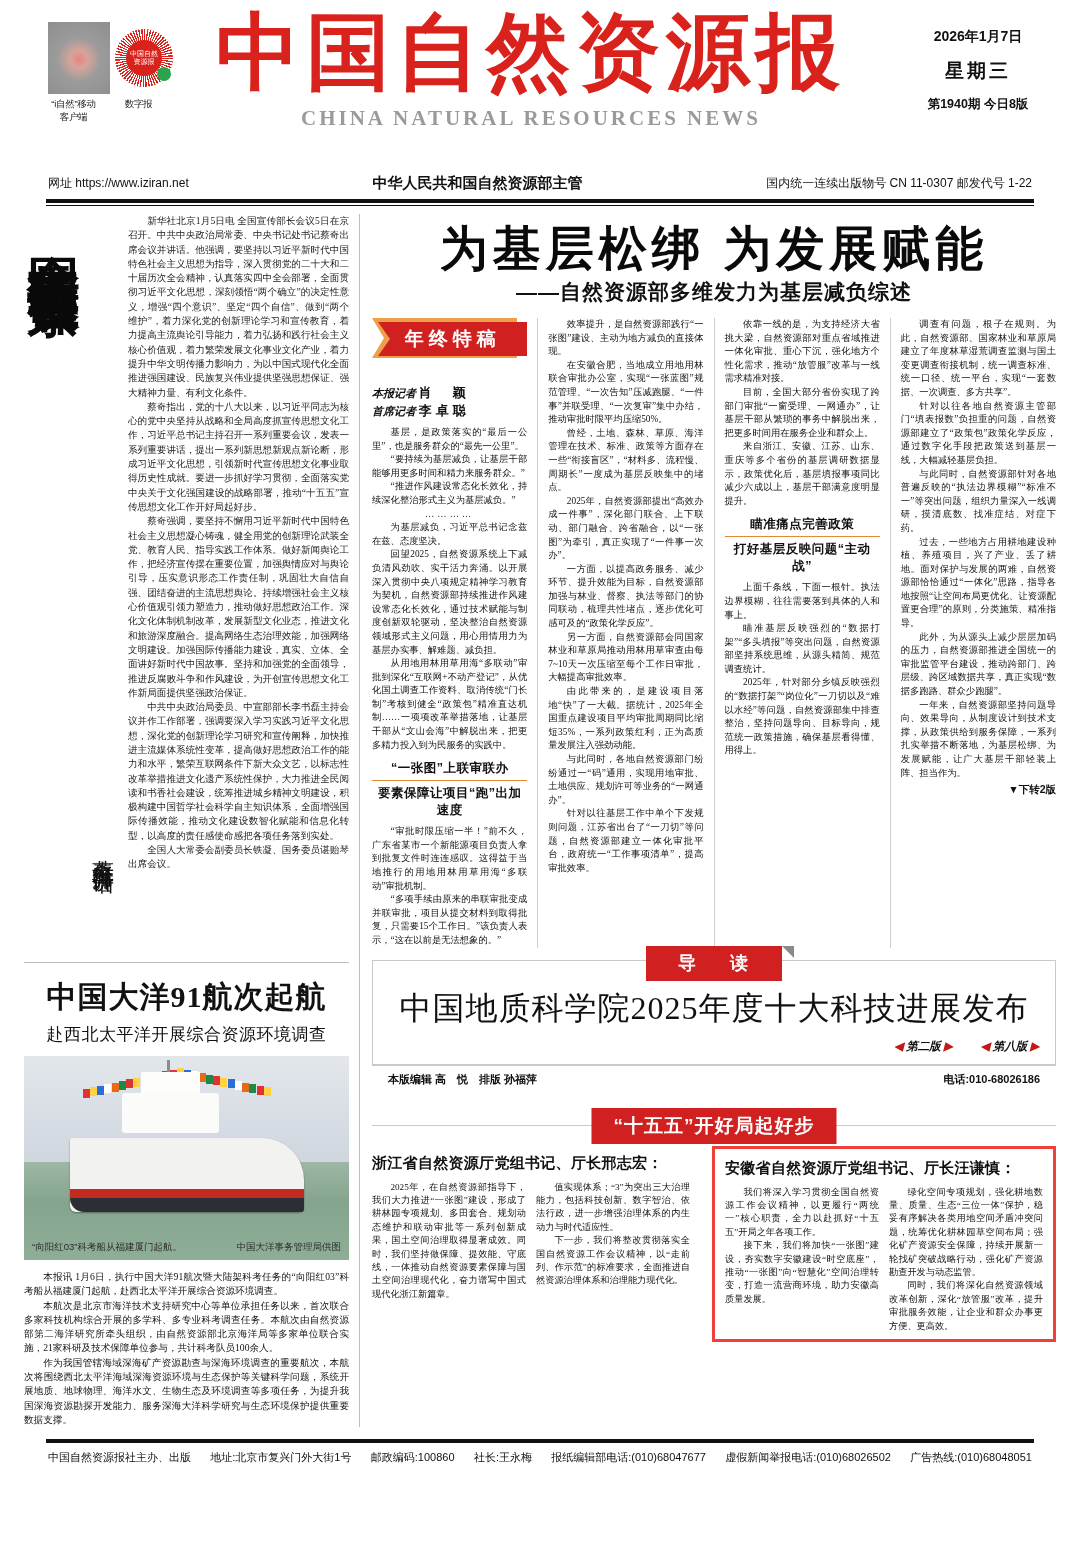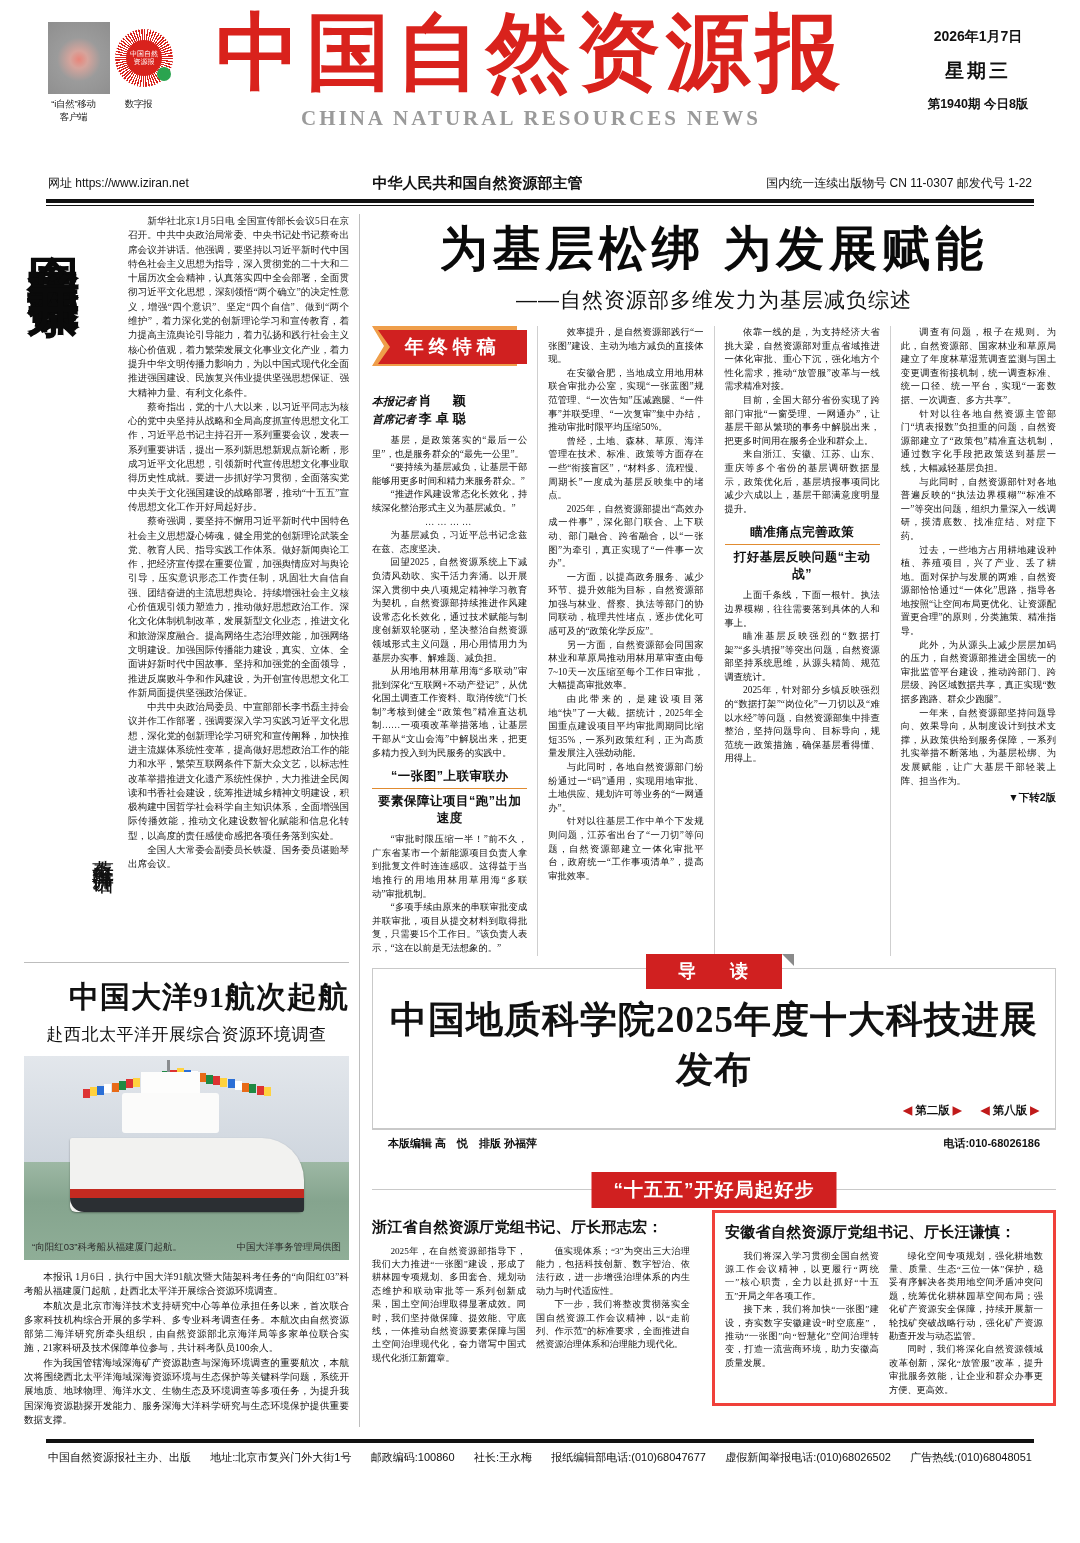--- a/index.html
+++ b/index.html
@@ -63,21 +63,21 @@
     letter-spacing: 2px; align-self: flex-end; margin-bottom: 96px; margin-left: 4px;
     font-family: "Liberation Serif", serif; color: #111; }
   .vcol-text { flex: 1; padding-left: 10px; }
 
   .lead-para { font-size: 9.6px; line-height: 14.3px; text-align: justify; color: #1a1a1a;
     font-family: "Liberation Serif", serif; }
   .lead-para p { margin: 0; text-indent: 2em; }
 
   
   .ocean-rule { border-top: 1px solid #bdbdbd; margin: 10px 0 0 0; }
-  .ocean-h1 { text-align: right; font-size: 30px; font-weight: bold; letter-spacing: 1px;
+  .ocean-h1 { text-align: center; font-size: 30px; font-weight: bold; letter-spacing: 1px;
     margin-top: 14px; font-family: "Liberation Serif", serif; }
   .ocean-h2 { text-align: center; font-size: 17px; margin-top: 5px; letter-spacing: 0.5px;
     font-family: "Liberation Sans", sans-serif; }
   .ship-photo { margin-top: 10px; width: 100%; height: 204px; position: relative; overflow: hidden;
     background: linear-gradient(#d9dde4 0%, #c9d2dc 38%, #8fae9a 54%, #7c9a86 72%, #6f8d7c 100%); }
   .sky-haze { position: absolute; inset: 0 0 48% 0; background: linear-gradient(#e3e7ec, #cfd6de); }
   .sea { position: absolute; left: 0; right: 0; top: 52%; bottom: 0;
     background: linear-gradient(#9db8a4, #85a48e 40%, #8fae97 100%); }
   .hull { position: absolute; left: 14%; top: 40%; width: 72%; height: 74px; background: #f2f2f0;
     border-radius: 2px 42px 6px 6px; box-shadow: 0 1px 2px rgba(0,0,0,.35); }
@@ -93,22 +93,22 @@
     justify-content: space-between; font-size: 9.5px; color: #2b2b2b;
     font-family: "Liberation Sans", sans-serif; }
   .ocean-body { font-size: 9.6px; line-height: 14.3px; text-align: justify; margin-top: 10px;
     font-family: "Liberation Serif", serif; }
   .ocean-body p { margin: 0; text-indent: 2em; }
 
   
   .main-head { text-align: center; padding: 6px 0 0 0; }
   .main-h1 { font-size: 48px; font-weight: bold; letter-spacing: 5px; line-height: 58px;
     font-family: "Liberation Sans", sans-serif; color: #0a0a0a; }
-  .main-h2 { font-size: 21px; margin-top: 8px; letter-spacing: 1px;
-    font-family: "Liberation Sans", sans-serif; }
+  .main-h2 { font-size: 21px; letter-spacing: 1px;
+    font-family: "Liberation Sans", sans-serif; font-weight: bold; }
 
   .art-grid { display: flex; gap: 10px; margin-top: 12px; }
   .art-col { flex: 1; }
   .col-sep { width: 1px; background: #cfcfcf; }
 
   .ribbon { position: relative; height: 56px; margin-bottom: 10px; }
   .ribbon-bg { position: absolute; left: 0; top: 0; right: 10px; height: 40px; background: #ef9e4a;
     clip-path: polygon(0 0, 100% 0, 100% 100%, 0 100%, 12px 50%); }
   .ribbon-fg { position: absolute; left: 6px; top: 4px; right: 0px; height: 34px; background: #d02020;
     clip-path: polygon(0 0, 100% 0, 100% 100%, 0 100%, 12px 50%);
@@ -132,25 +132,25 @@
     font-family: "Liberation Sans", sans-serif; }
 
   
   .daodu-wrap { margin-top: 12px; position: relative; }
   .daodu-tab { position: absolute; left: 50%; transform: translateX(-50%); top: -14px;
     background: #d02020; color: #fff; font-size: 18px; font-weight: bold; letter-spacing: 8px;
     padding: 5px 26px 6px 32px; font-family: "Liberation Sans", sans-serif; z-index: 3; }
   .daodu-tab::after { content: ""; position: absolute; right: -12px; top: 0; border-width: 0 12px 12px 0;
     border-style: solid; border-color: transparent #8a8a8a transparent transparent; }
   .daodu-box { border: 1px solid #c9c9c9; padding: 26px 16px 10px 16px; }
-  .daodu-title { text-align: center; font-size: 37px; font-weight: bold; letter-spacing: 1px;
+  .daodu-title { text-align: center; font-size: 32px; font-weight: normal; letter-spacing: 1px;
     font-family: "Liberation Serif", serif; }
   .daodu-pages { text-align: right; margin-top: 8px; font-size: 11.5px; font-weight: bold; color: #c01a1a;
     font-family: "Liberation Sans", sans-serif; }
-  .daodu-pages span { margin-left: 16px; }
+  .daodu-pages span { margin-left: 25px; font-style: italic; }
   .daodu-pages b { color: #111; font-weight: bold; margin: 0 3px; }
   .credits { display: flex; justify-content: space-between; border-top: 1px solid #c9c9c9;
     padding: 6px 16px 5px 16px; font-size: 11px; font-family: "Liberation Sans", sans-serif; font-weight: bold; }
 
   
   .wuwu-wrap { margin-top: 16px; position: relative; height: 34px; }
   .wuwu-line { position: absolute; top: 17px; left: 0; right: 0; border-top: 1px solid #c9c9c9; }
   .wuwu-tag { position: absolute; left: 50%; transform: translateX(-50%); top: 0;
     background: #d02020; color: #fff; font-size: 19px; font-weight: bold; letter-spacing: 1px;
     padding: 5px 22px; font-family: "Liberation Sans", sans-serif; }
@@ -358,21 +358,21 @@
             <p>上面千条线，下面一根针。执法边界模糊，往往需要落到具体的人和事上。</p>
             <p>瞄准基层反映强烈的“数据打架”“多头填报”等突出问题，自然资源部坚持系统思维，从源头精简、规范调查统计。</p>
             <p>2025年，针对部分乡镇反映强烈的“数据打架”“岗位化”一刀切以及“难以水经”等问题，自然资源部集中排查整治，坚持问题导向、目标导向，规范统一政策措施，确保基层看得懂、用得上。</p>
           </div>
         </div>
         <div class="col-sep"></div>
 
         <div class="art-col">
           <div class="mini">
             <p>调查有问题，根子在规则。为此，自然资源部、国家林业和草原局建立了年度林草湿荒调查监测与国土变更调查衔接机制，统一调查标准、统一口径、统一平台，实现“一套数据、一次调查、多方共享”。</p>
-            <p>针对以往各地自然资源主管部门“填表报数”负担重的问题，自然资源部建立了“政策包”精准直达机制，通过数字化手段把政策送到基层一线，大幅减轻基层负担。</p>
+            <p>针对以往各地自然资源主管部门“填表报数”负担重的问题，自然资源部建立了“政策包”政策化学反应，通过数字化手段把政策送到基层一线，大幅减轻基层负担。</p>
             <p>与此同时，自然资源部针对各地普遍反映的“执法边界模糊”“标准不一”等突出问题，组织力量深入一线调研，摸清底数、找准症结、对症下药。</p>
             <p>过去，一些地方占用耕地建设种植、养殖项目，兴了产业、丢了耕地。面对保护与发展的两难，自然资源部恰恰通过“一体化”思路，指导各地按照“让空间布局更优化、让资源配置更合理”的原则，分类施策、精准指导。</p>
             <p>此外，为从源头上减少层层加码的压力，自然资源部推进全国统一的审批监管平台建设，推动跨部门、跨层级、跨区域数据共享，真正实现“数据多跑路、群众少跑腿”。</p>
             <p>一年来，自然资源部坚持问题导向、效果导向，从制度设计到技术支撑，从政策供给到服务保障，一系列扎实举措不断落地，为基层松绑、为发展赋能，让广大基层干部轻装上阵、担当作为。</p>
           </div>
           <div class="jump">▼下转2版</div>
         </div>
       </div>
 
       <div class="daodu-wrap">

